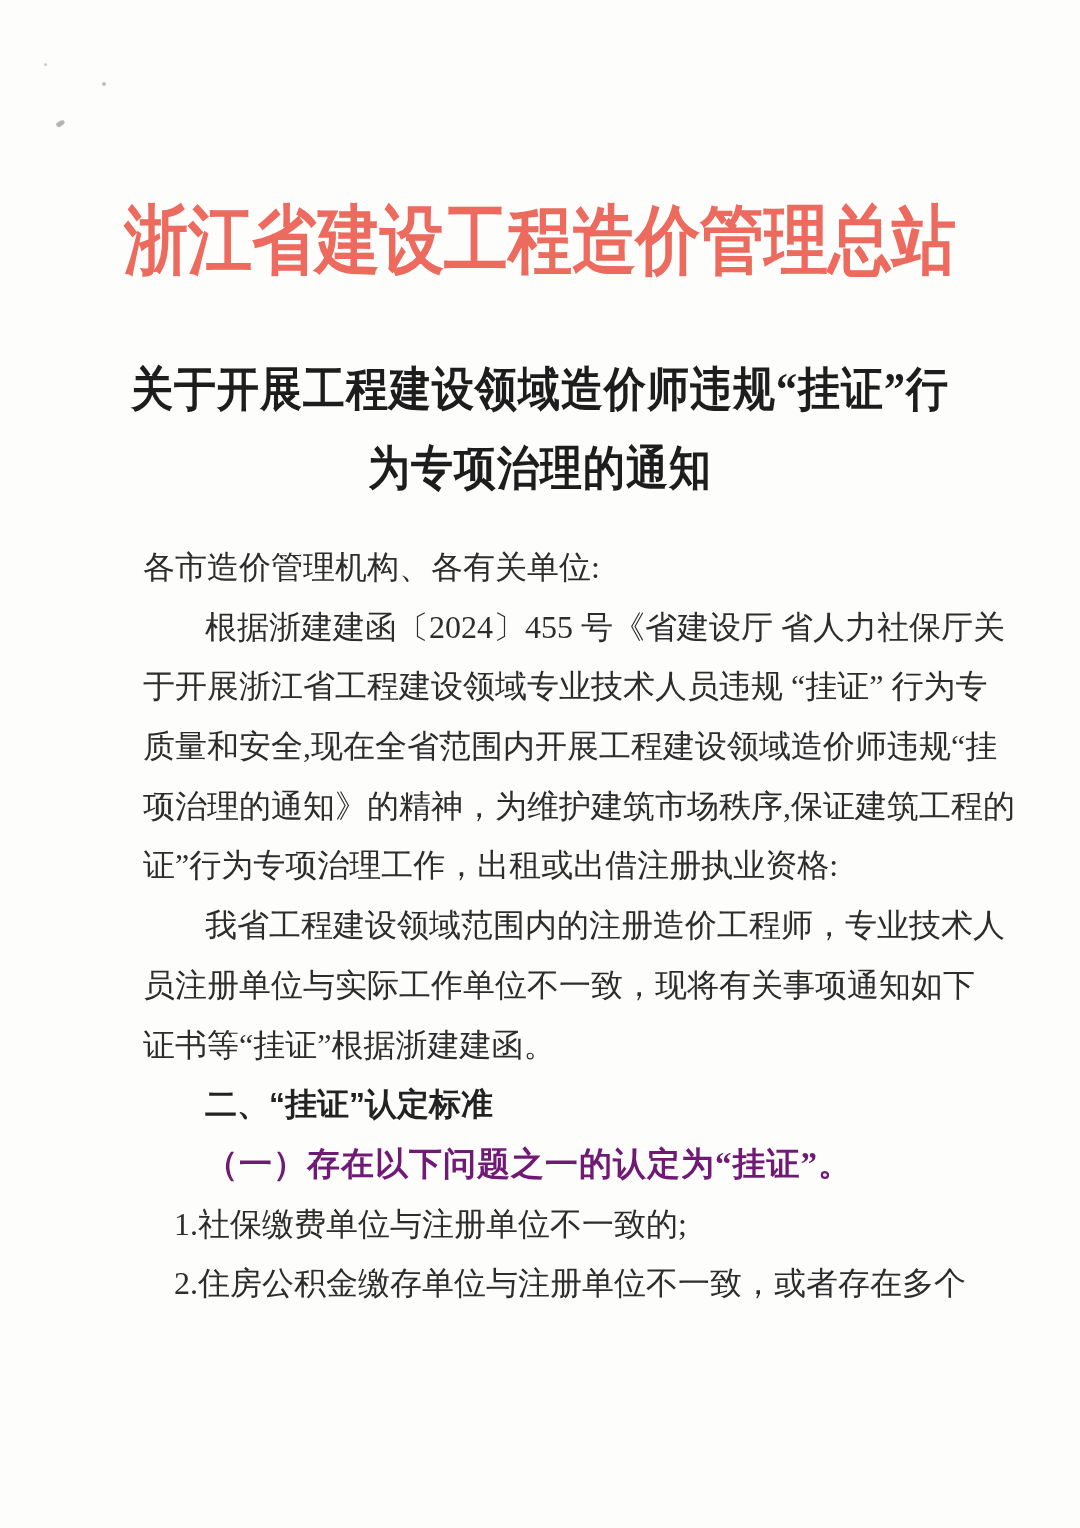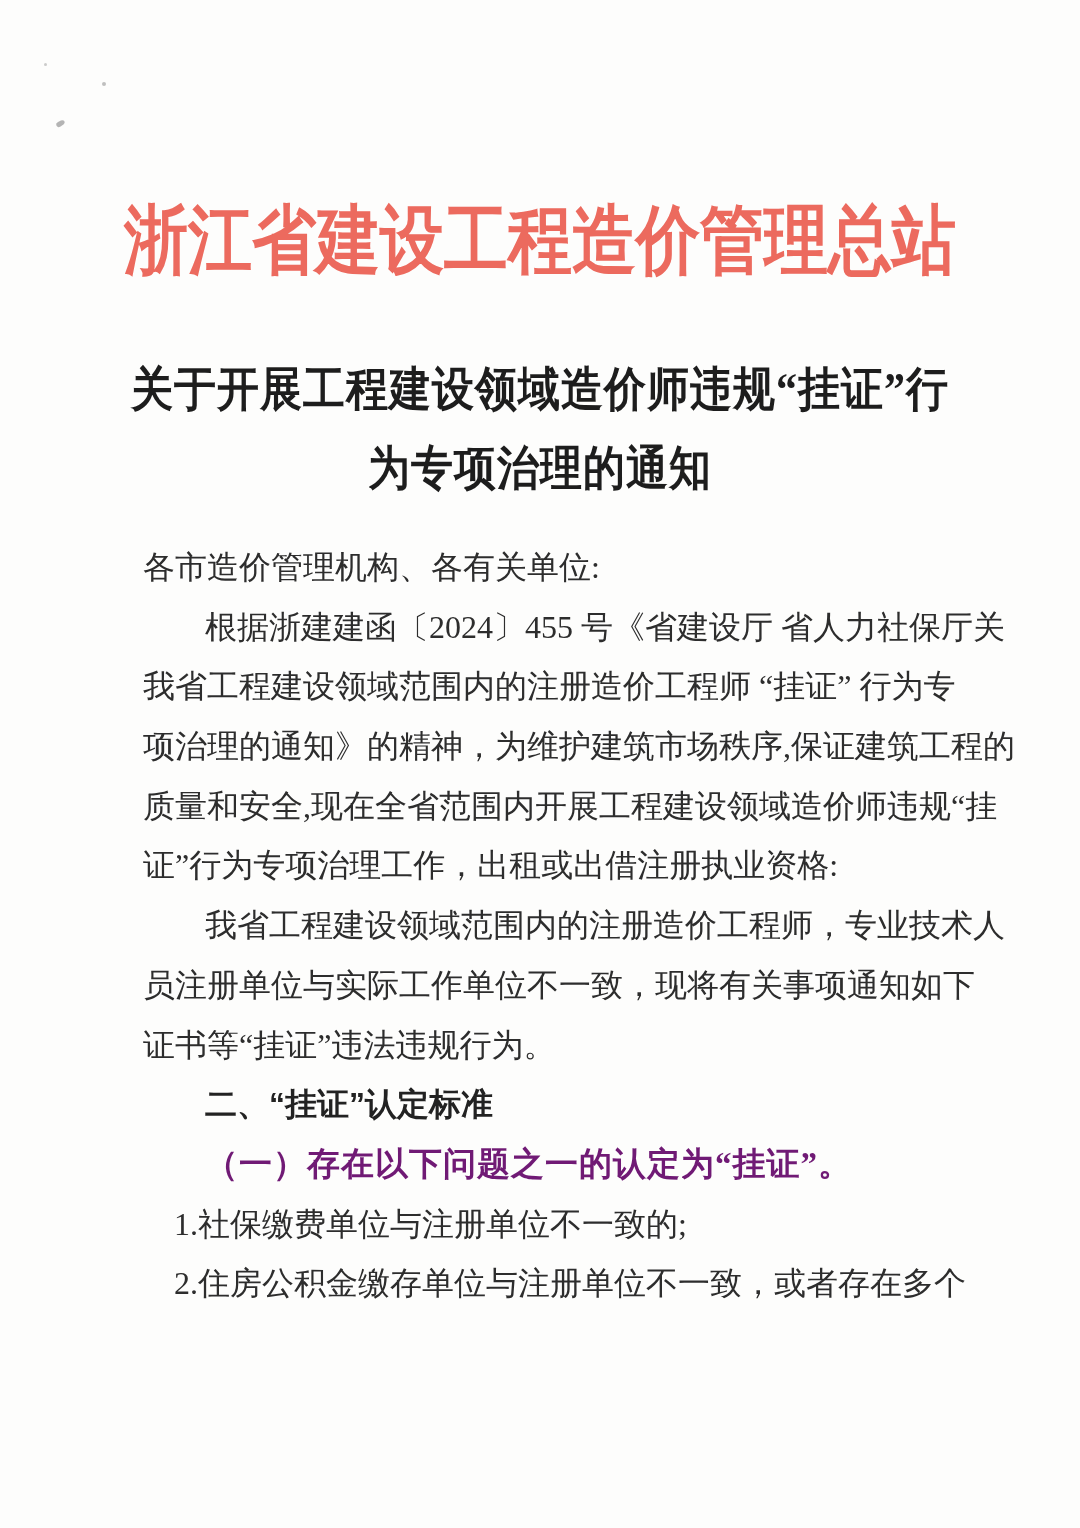--- a/index.html
+++ b/index.html
@@ -91,26 +91,26 @@
   <div class="doc-header">浙江省建设工程造价管理总站</div>
 
   <div class="doc-title">
     <div>关于开展工程建设领域造价师违规“挂证”行</div>
     <div>为专项治理的通知</div>
   </div>
 
   <div class="doc-body">
       <div class="line style-body indent-none"><span>各市造价管理机构、各有关单位:</span></div>
       <div class="line style-body indent-para"><span>根据浙建建函〔2024〕455 号《省建设厅 省人力社保厅关</span></div>
-      <div class="line style-body indent-none"><span>我省工程建设领域范围内的注册造价工程师 “挂证” 行为专</span></div>
+      <div class="line style-body indent-none"><span>于开展浙江省工程建设领域专业技术人员违规 “挂证” 行为专</span></div>
+      <div class="line style-body indent-none"><span>质量和安全,现在全省范围内开展工程建设领域造价师违规“挂</span></div>
       <div class="line style-body indent-none"><span>项治理的通知》的精神，为维护建筑市场秩序,保证建筑工程的</span></div>
-      <div class="line style-body indent-none"><span>质量和安全,现在全省范围内开展工程建设领域造价师违规“挂</span></div>
       <div class="line style-body indent-none"><span>证”行为专项治理工作，出租或出借注册执业资格:</span></div>
       <div class="line style-body indent-para"><span>我省工程建设领域范围内的注册造价工程师，专业技术人</span></div>
       <div class="line style-body indent-none"><span>员注册单位与实际工作单位不一致，现将有关事项通知如下</span></div>
-      <div class="line style-body indent-none"><span>证书等“挂证”违法违规行为。</span></div>
+      <div class="line style-body indent-none"><span>证书等“挂证”根据浙建建函。</span></div>
       <div class="line style-heading indent-para"><span>二、“挂证”认定标准</span></div>
       <div class="line style-subheading indent-para"><span>（一）存在以下问题之一的认定为“挂证”。</span></div>
       <div class="line style-body indent-num"><span>1.社保缴费单位与注册单位不一致的;</span></div>
       <div class="line style-body indent-num"><span>2.住房公积金缴存单位与注册单位不一致，或者存在多个</span></div>
     </div>
 
 </div>
 
 </body></html>

